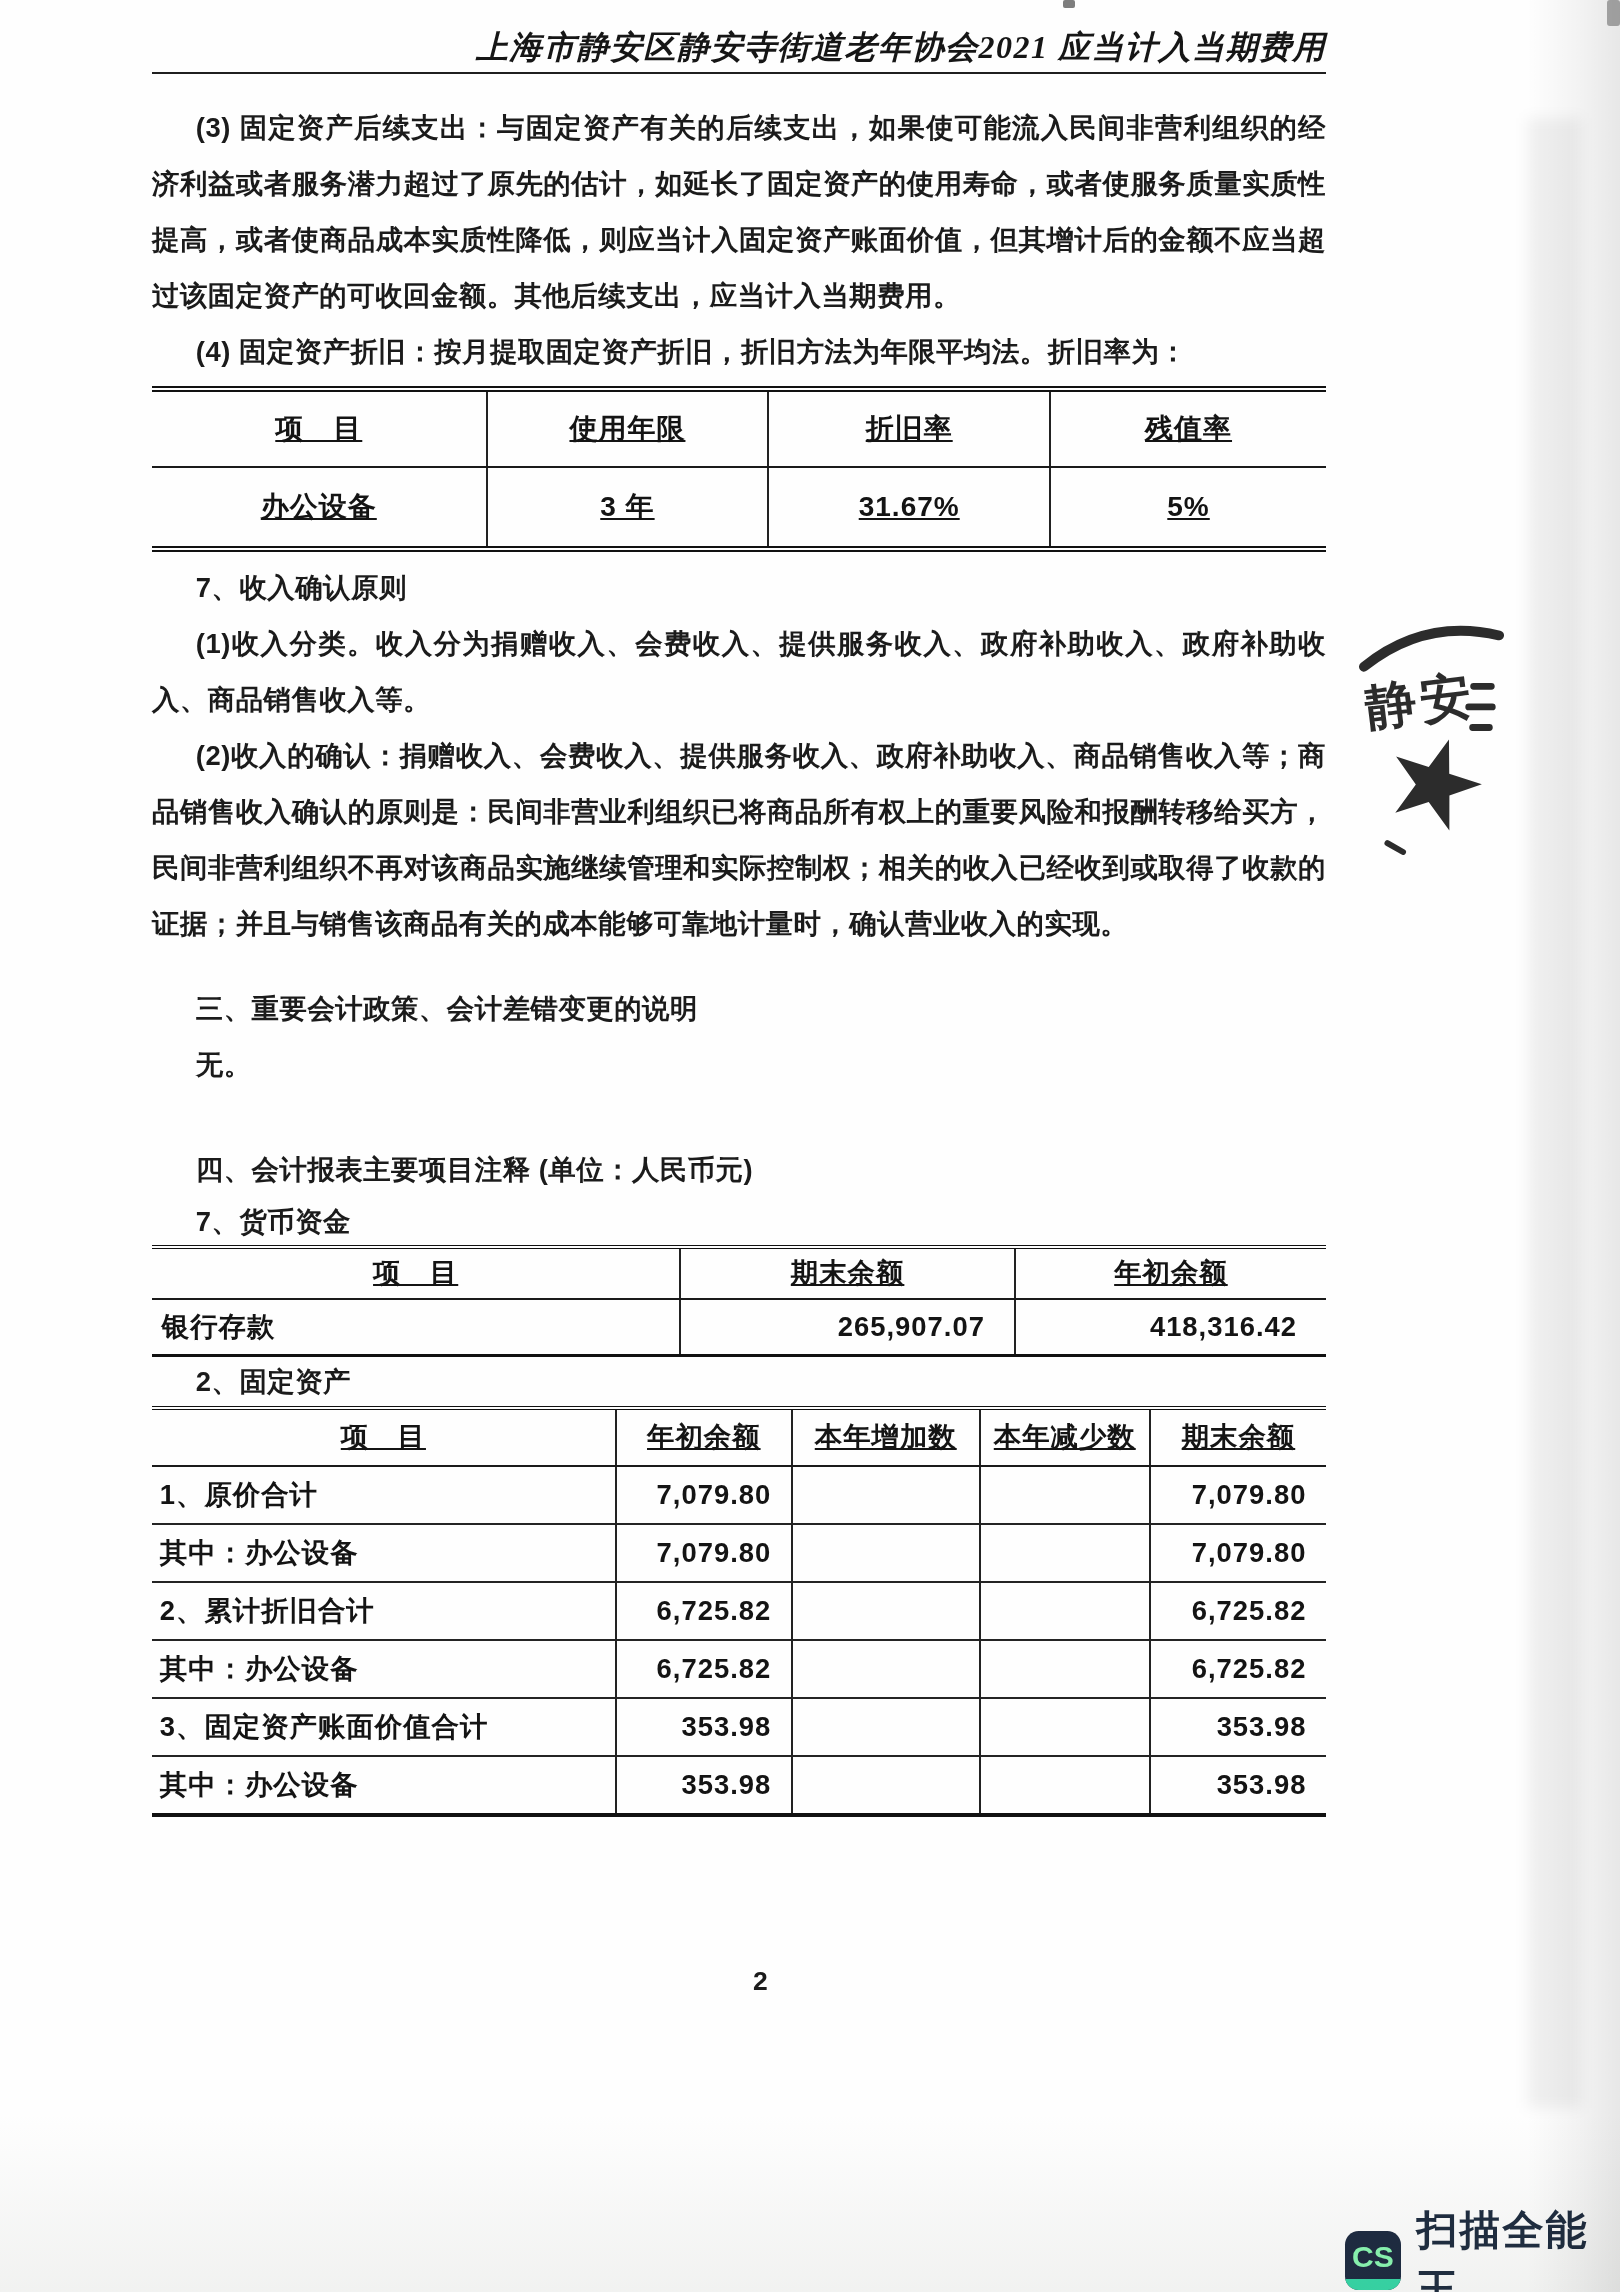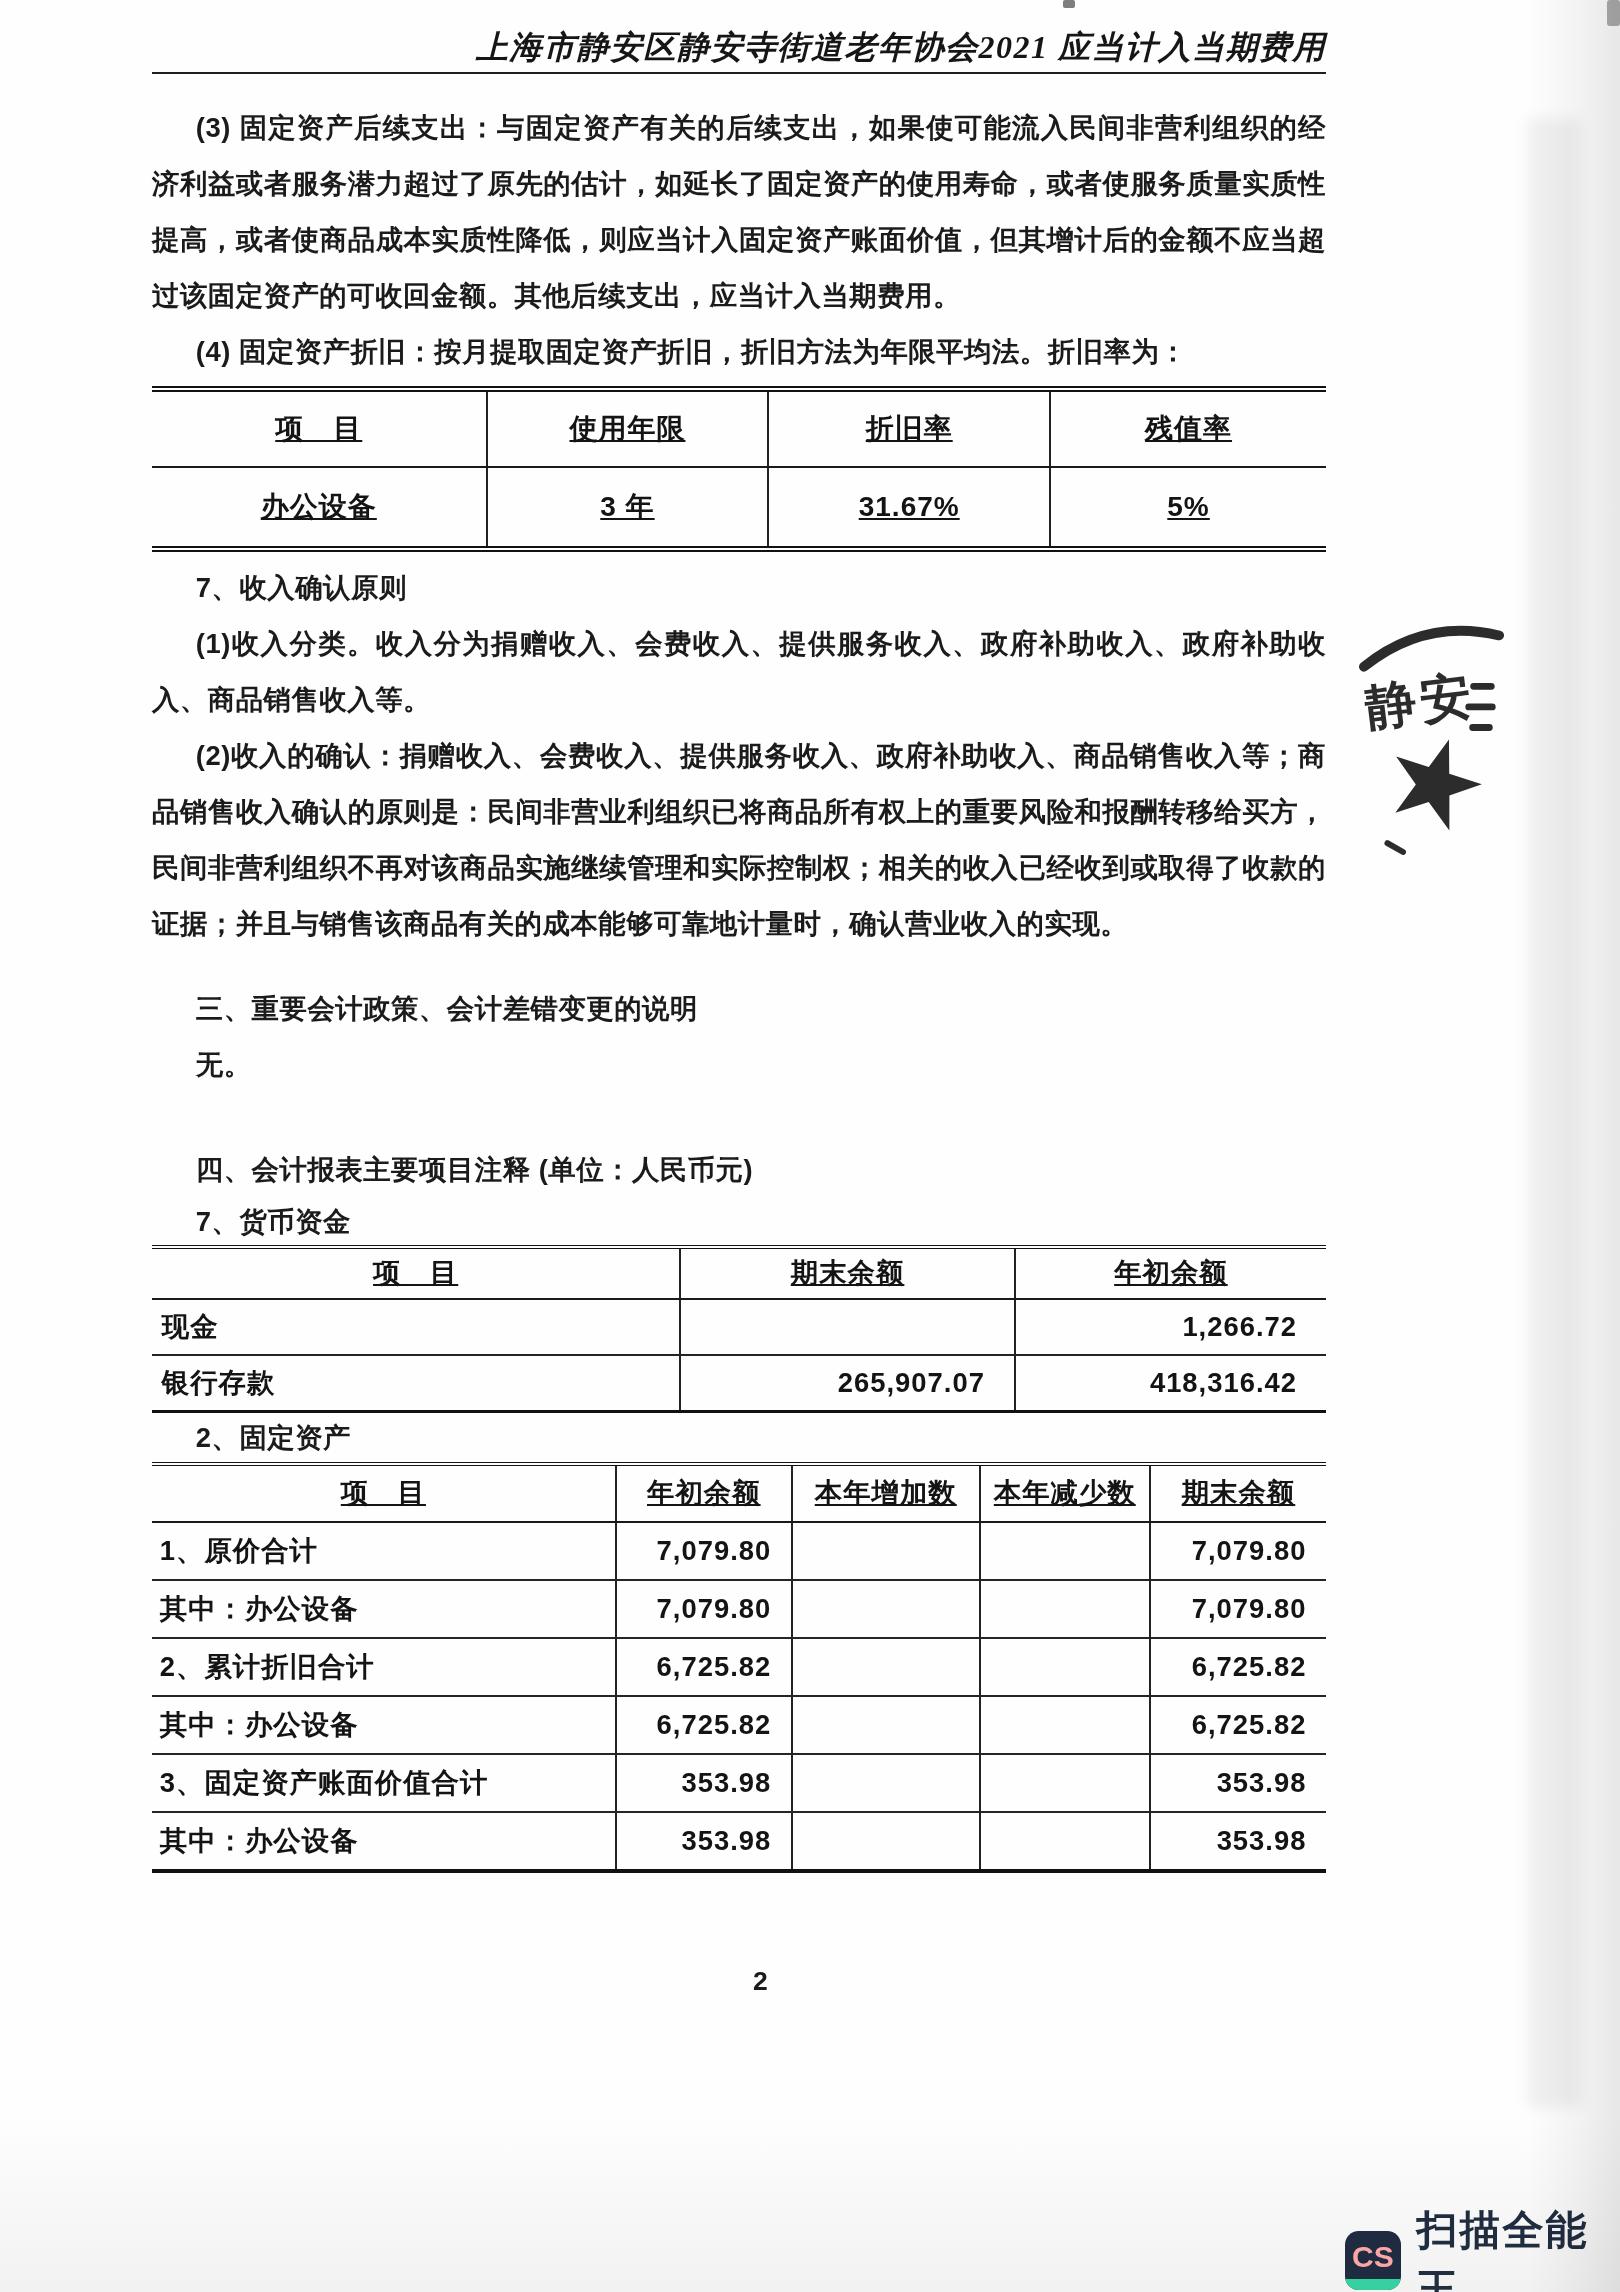--- a/index.html
+++ b/index.html
@@ -101,21 +101,21 @@
     position:absolute;left:1345px;top:2201px;
     display:flex;align-items:center;
   }
   .scanner-icon{
     position:relative;width:59px;height:59px;
     border-radius:13.7px;overflow:hidden;
     display:flex;align-items:center;justify-content:center;
   }
   .scanner-icon .cs{
     position:relative;z-index:2;
-    color:#fca5a5;font-weight:700;font-size:30px;
+    color:#86efac;font-weight:700;font-size:30px;
     letter-spacing:0;line-height:1;margin-top:-5.9px;
     font-family:"Liberation Sans",sans-serif;
   }
   .scanner-icon .accent{
     position:absolute;left:0;right:0;bottom:0;height:10.8px;
   }
   .scanner-label{
     font-size:41px;font-weight:700;letter-spacing:2px;
     margin-left:15.7px;line-height:59px;
   }
@@ -194,25 +194,20 @@
           <col style="width:26.5%">
         </colgroup>
       <thead>
         <tr>
           <th>项　目</th>
           <th>期末余额</th>
           <th>年初余额</th>
         </tr>
       </thead>
       <tbody>
-        <tr>
-          <td class="label">现金</td>
-          <td class="num"></td>
-          <td class="num">1,266.72</td>
-        </tr>
         <tr>
           <td class="label">银行存款</td>
           <td class="num">265,907.07</td>
           <td class="num">418,316.42</td>
         </tr>
       </tbody>
     </table>
 
     <p class="body-text indent h sub2">2、固定资产</p>
 

